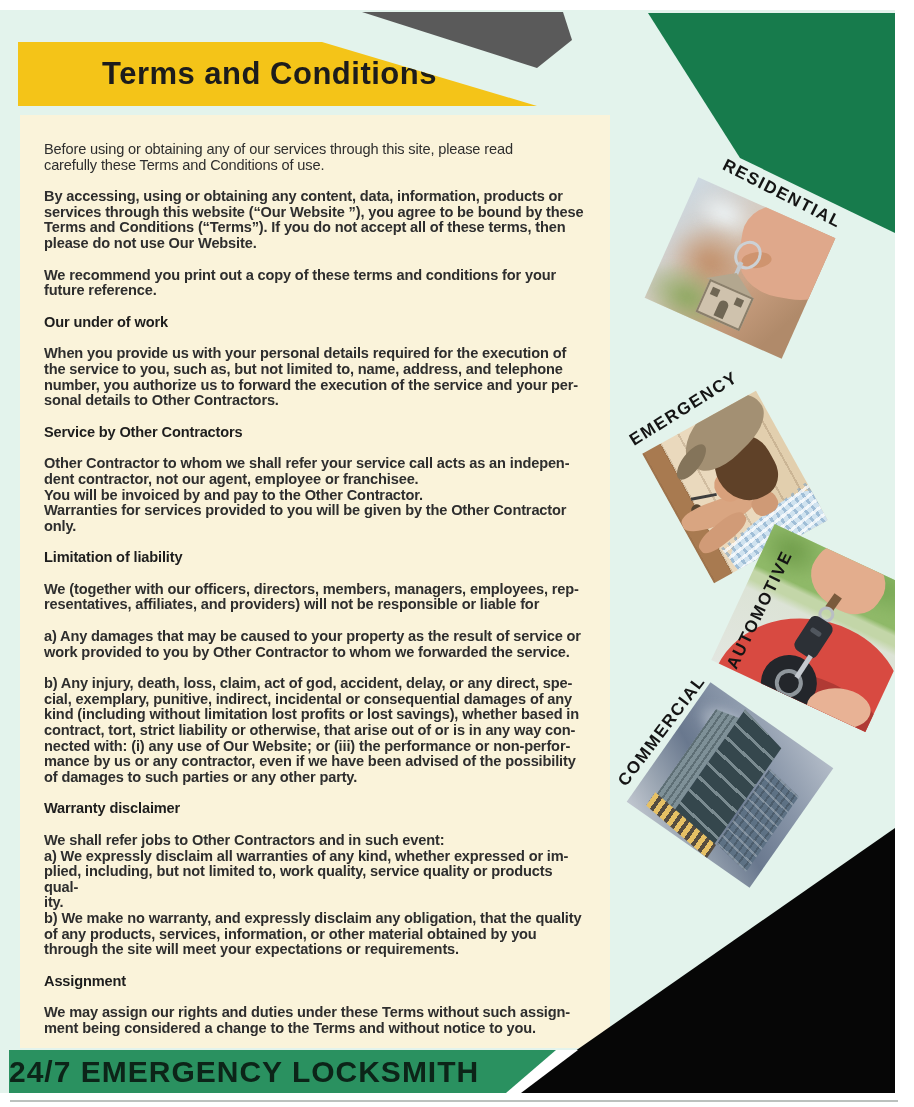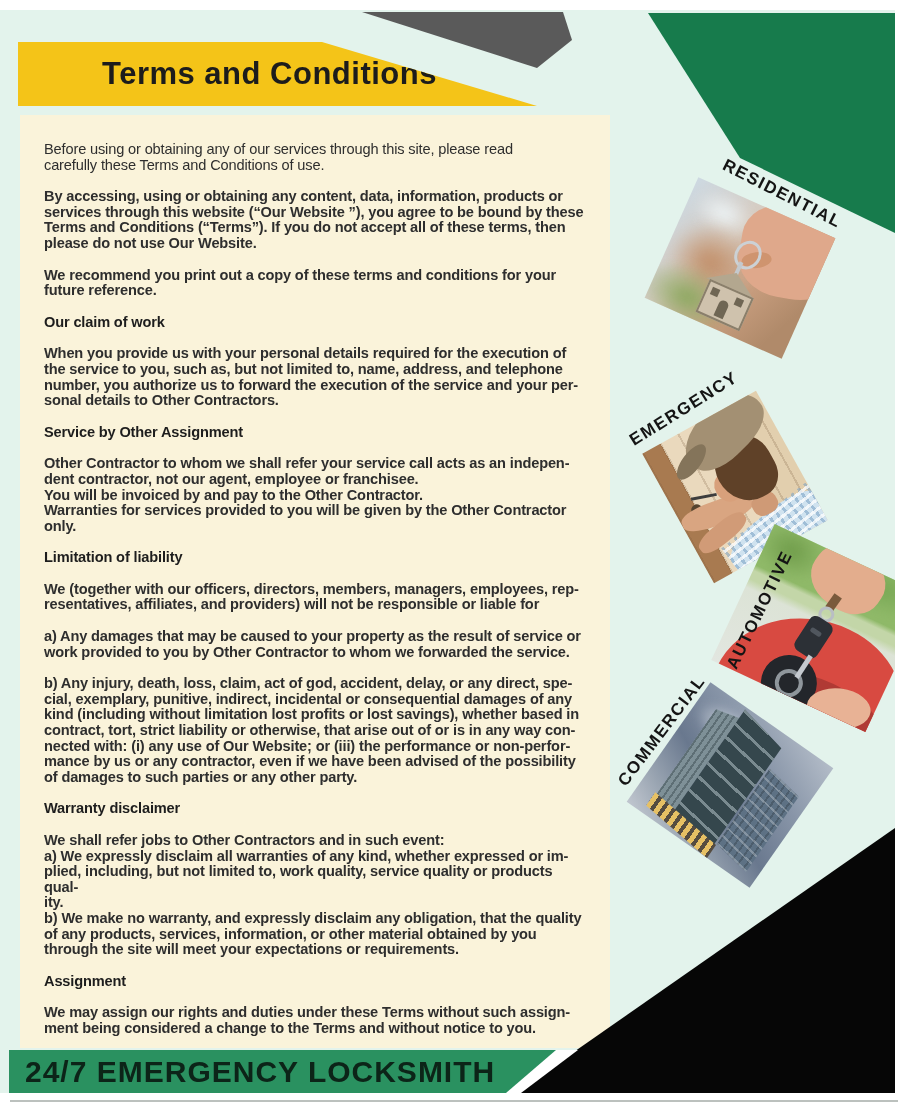--- a/index.html
+++ b/index.html
@@ -136,21 +136,21 @@
 
   
   #black-triangle{left:515px;top:828px;width:380px;height:265px;background:var(--black-shape);
     clip-path:polygon(380px 0,380px 265px,0 265px);z-index:4;}
 
   
   #footer-gap{left:9px;top:1050px;width:569px;height:43px;background:#fff;
     clip-path:polygon(0 0,569px 0,512px 43px,0 43px);z-index:5;}
   #footer-banner{left:9px;top:1050px;width:547px;height:43px;background:var(--footer-green);
     clip-path:polygon(0 0,547px 0,497px 43px,0 43px);z-index:6;display:flex;align-items:center;}
-  #footer-banner .ftxt{padding-left:16px;font-size:30px;font-weight:700;letter-spacing:1px;
+  #footer-banner .ftxt{padding-left:0;font-size:30px;font-weight:700;letter-spacing:1px;
     color:var(--footer-text);}
 
   
   .margin{background:#fff;z-index:7;}
   #m-top{left:0;top:0;width:914px;height:10px;}
   #m-right{left:895px;top:0;width:19px;height:1107px;}
   #m-bottom{left:0;top:1093px;width:914px;height:14px;}
   #hairline{left:10px;top:1100px;width:888px;height:2px;background:#98a09b;opacity:.65;z-index:8;}
 </style>
 </head>
@@ -169,26 +169,26 @@
 
   <div class="ab" id="terms-panel">
     <div class="blk p">Before using or obtaining any of our services through this site, please read
 carefully these Terms and Conditions of use.</div>
     <div class="blk p">By accessing, using or obtaining any content, data, information, products or
 services through this website (“Our Website ”), you agree to be bound by these
 Terms and Conditions (“Terms”). If you do not accept all of these terms, then
 please do not use Our Website.</div>
     <div class="blk p">We recommend you print out a copy of these terms and conditions for your
 future reference.</div>
-    <div class="blk h">Our claim of work</div>
+    <div class="blk h">Our under of work</div>
     <div class="blk p">When you provide us with your personal details required for the execution of
 the service to you, such as, but not limited to, name, address, and telephone
 number, you authorize us to forward the execution of the service and your per-
 sonal details to Other Contractors.</div>
-    <div class="blk h">Service by Other Assignment</div>
+    <div class="blk h">Service by Other Contractors</div>
     <div class="blk p">Other Contractor to whom we shall refer your service call acts as an indepen-
 dent contractor, not our agent, employee or franchisee.
 You will be invoiced by and pay to the Other Contractor.
 Warranties for services provided to you will be given by the Other Contractor
 only.</div>
     <div class="blk h">Limitation of liability</div>
     <div class="blk p">We (together with our officers, directors, members, managers, employees, rep-
 resentatives, affiliates, and providers) will not be responsible or liable for</div>
     <div class="blk p">a) Any damages that may be caused to your property as the result of service or
 work provided to you by Other Contractor to whom we forwarded the service.</div>

